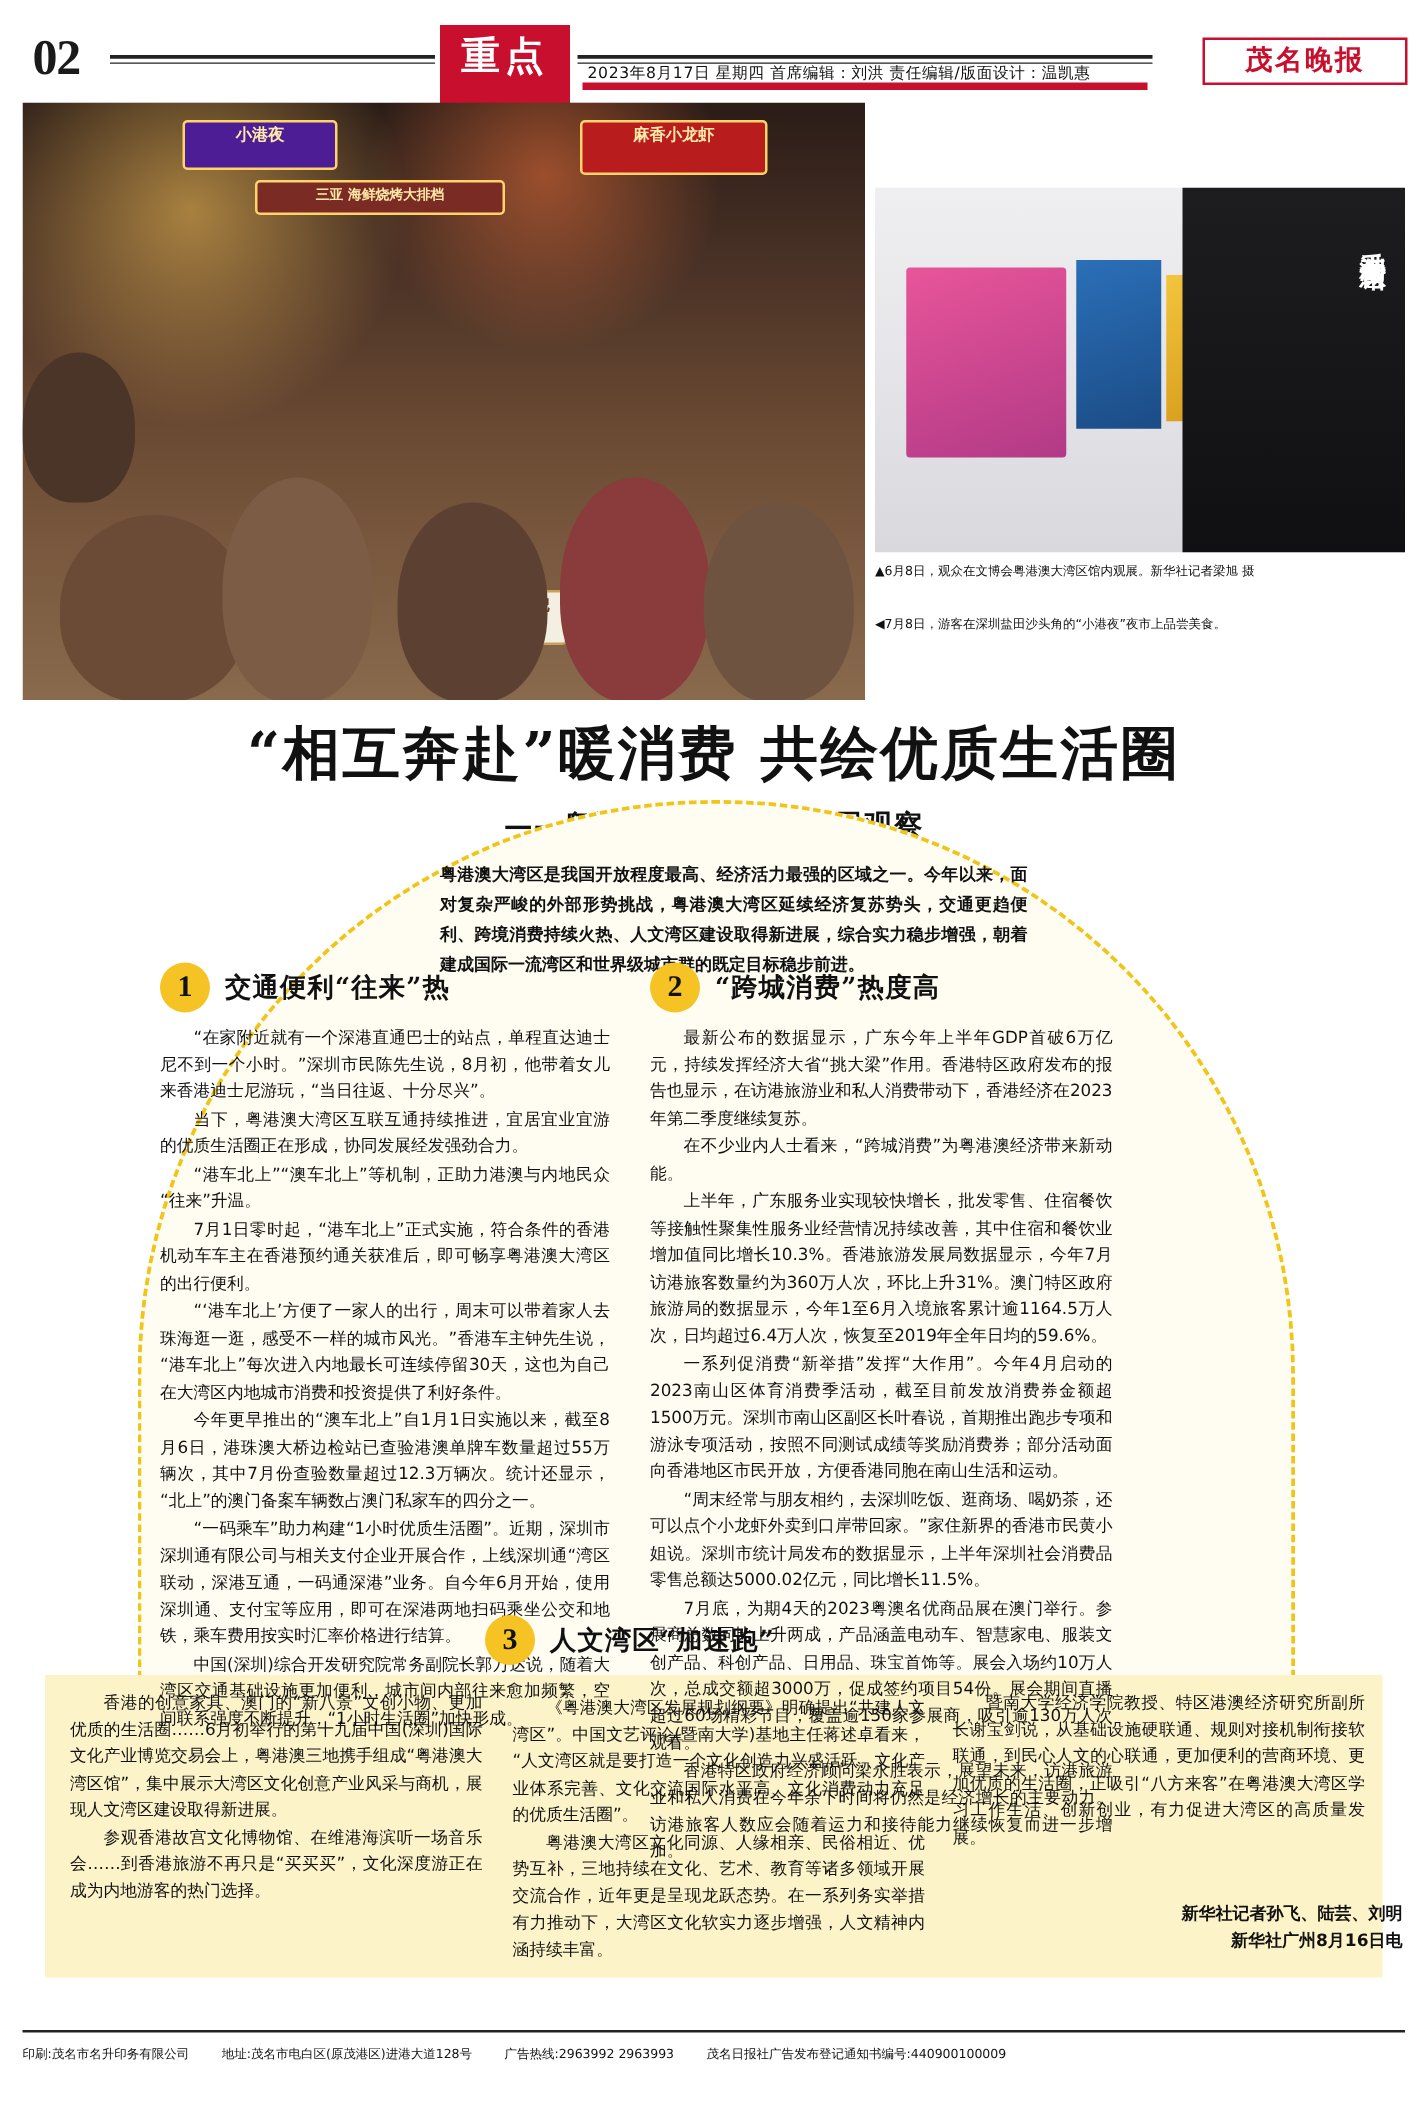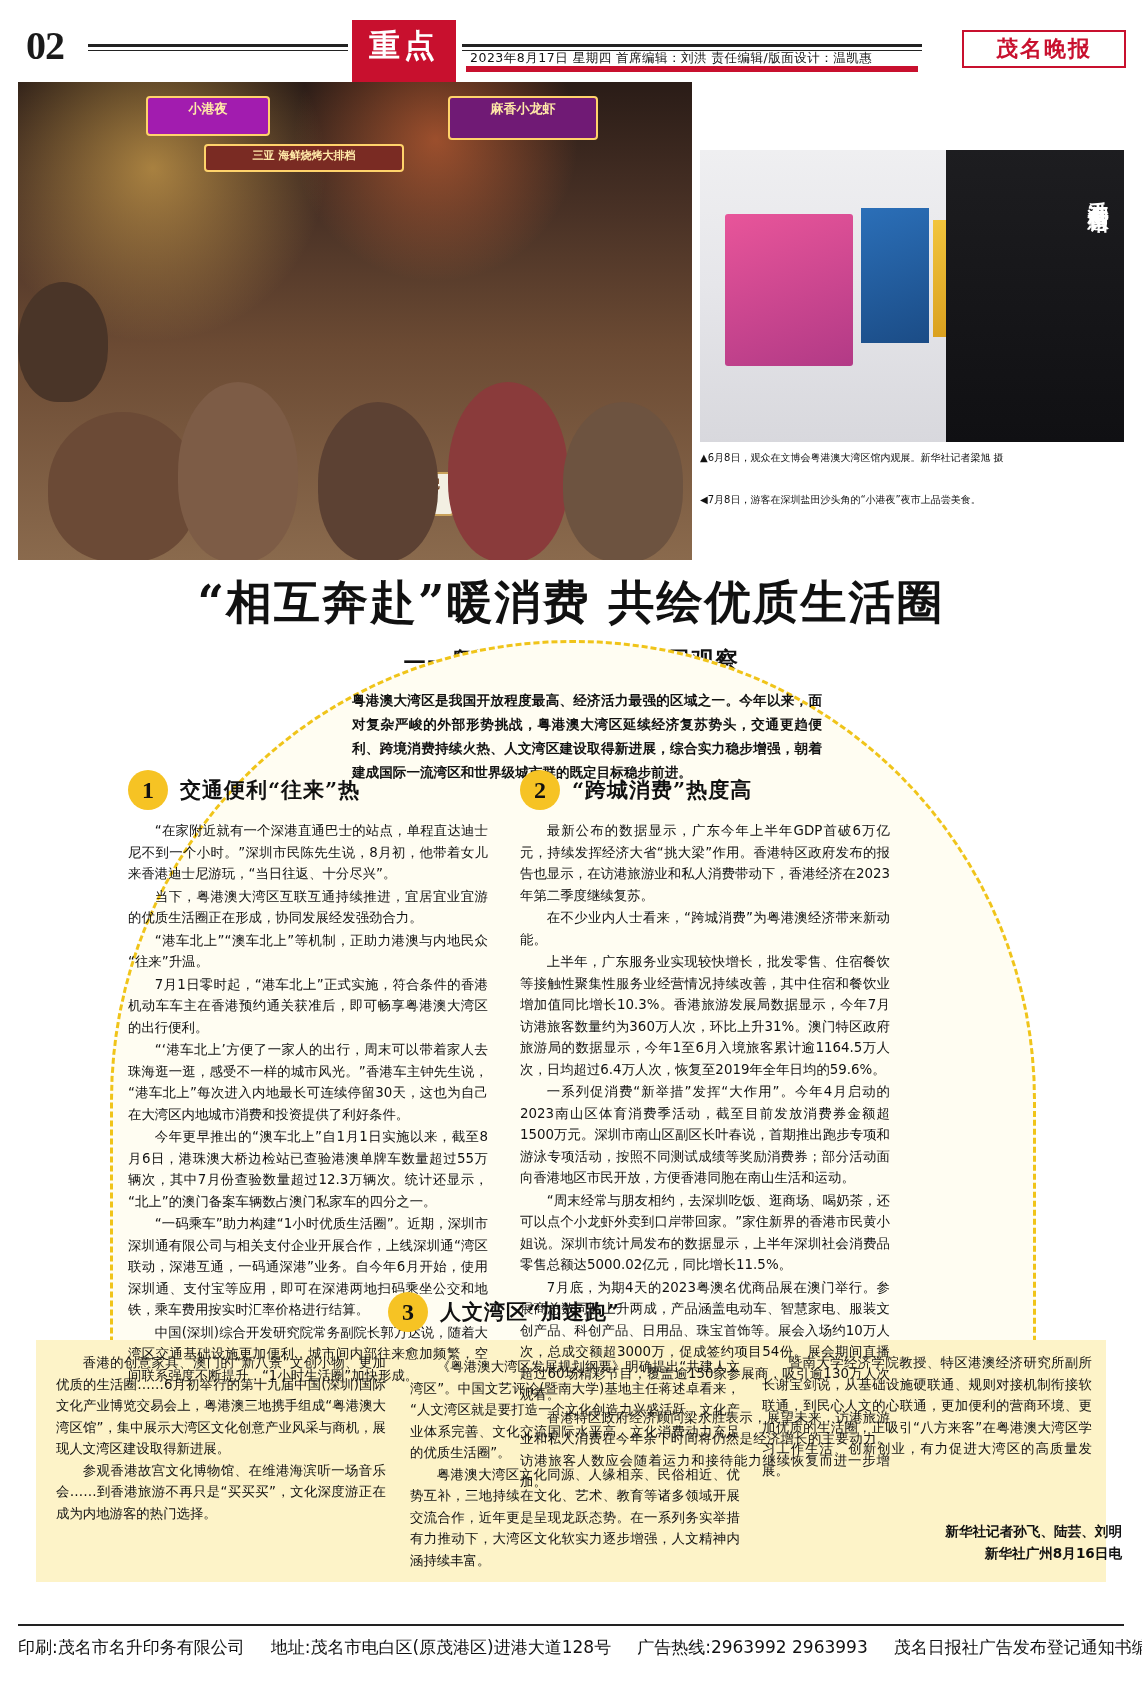--- a/index.html
+++ b/index.html
@@ -68,28 +68,28 @@
   .bottombox{position:absolute;left:36px;top:1340px;width:1070px;height:242px;background:#fdf3c8;z-index:1;}
   .bcol{position:absolute;z-index:3;font-size:13.4px;line-height:21.5px;text-align:justify;}
   .bcol p{margin:0;text-indent:2em;}
   .bc1{left:56px;top:1352px;width:330px;}
   .bc2{left:410px;top:1356px;width:330px;}
   .bc3{left:762px;top:1352px;width:330px;}
   .byline{position:absolute;right:48px;top:1520px;width:330px;text-align:right;font-weight:bold;font-size:13.6px;line-height:22px;z-index:3;}
 
   
   .footline{position:absolute;left:18px;top:1624px;width:1106px;height:2px;background:#222;}
-  .footer{position:absolute;left:18px;top:1636px;width:1106px;font-size:17px;color:#111;display:flex;gap:26px;white-space:nowrap;}
+  .footer{position:absolute;left:18px;top:1636px;width:1106px;font-size:10px;color:#111;display:flex;gap:26px;white-space:nowrap;}
 
   
   .night{position:absolute;inset:0;background:
     radial-gradient(circle at 20% 18%,rgba(255,200,90,.55),rgba(0,0,0,0) 26%),
     radial-gradient(circle at 62% 12%,rgba(255,120,60,.5),rgba(0,0,0,0) 24%),
     linear-gradient(180deg,#2a1c17 0%,#4a3226 28%,#6b4a33 55%,#8a6a4d 100%);}
-  .stall{position:absolute;background:#a21caf;border:2px solid #ffd36b;border-radius:4px;color:#ffe9a8;
+  .stall{position:absolute;background:#4c1d95;border:2px solid #ffd36b;border-radius:4px;color:#ffe9a8;
     font-size:13px;font-weight:bold;text-align:center;line-height:1.15;padding:4px 6px;box-sizing:border-box;}
   .crowd{position:absolute;border-radius:50% 50% 44% 44%;}
   .booth{position:absolute;inset:0;background:linear-gradient(180deg,#efeff1 0%,#e6e6ea 46%,#d8d8dd 100%);}
   .pan-dark{position:absolute;right:0;top:0;width:42%;height:100%;background:linear-gradient(180deg,#1d1d20,#101013);}
   .pan-text{position:absolute;right:3%;top:12%;color:#fff;font-family:"DejaVu Serif","Liberation Serif",serif;
     font-weight:bold;font-size:21px;line-height:26px;letter-spacing:2px;writing-mode:vertical-rl;}
   .pinkpanel{position:absolute;left:6%;top:22%;width:30%;height:52%;background:linear-gradient(160deg,#e8559a,#b23a86);border-radius:3px;}
   .bluepanel{position:absolute;left:38%;top:20%;width:16%;height:46%;background:linear-gradient(160deg,#2b6fb8,#1b4c86);}
   .ylwpanel{position:absolute;left:55%;top:24%;width:12%;height:40%;background:linear-gradient(160deg,#f2c53d,#d79c1c);}
 </style>
@@ -106,21 +106,21 @@
     <div class="rule-right"></div>
     <div class="rule-right2"></div>
     <div class="dateline">2023年8月17日  星期四  首席编辑：刘洪  责任编辑/版面设计：温凯惠</div>
     <div class="redband"></div>
     <div class="paper-logo">茂名晚报</div>
   </div>
 
   <div class="photo photo-main">
     <div class="night"></div>
     <div class="stall" style="left:128px;top:14px;width:124px;height:40px;">小港夜</div>
-    <div class="stall" style="left:430px;top:14px;width:150px;height:44px;background:#701a75;">麻香小龙虾</div>
+    <div class="stall" style="left:446px;top:14px;width:150px;height:44px;background:#b91c1c;">麻香小龙虾</div>
     <div class="stall" style="left:186px;top:62px;width:200px;height:28px;background:#7a2b23;font-size:11px;">三亚 海鲜烧烤大排档</div>
     <div class="stall" style="left:380px;top:390px;width:56px;height:44px;background:#f3efe2;color:#6b3b1c;border-color:#c9a15a;font-size:12px;">台 记</div>
     <div class="crowd" style="left:30px;top:330px;width:150px;height:150px;background:#6b4a36;"></div>
     <div class="crowd" style="left:160px;top:300px;width:120px;height:180px;background:#7d5c46;"></div>
     <div class="crowd" style="left:300px;top:320px;width:120px;height:160px;background:#5c4133;"></div>
     <div class="crowd" style="left:430px;top:300px;width:120px;height:180px;background:#8a3b3b;"></div>
     <div class="crowd" style="left:545px;top:320px;width:120px;height:160px;background:#6d5340;"></div>
     <div class="crowd" style="left:0px;top:200px;width:90px;height:120px;background:#4a3528;"></div>
   </div>
 

